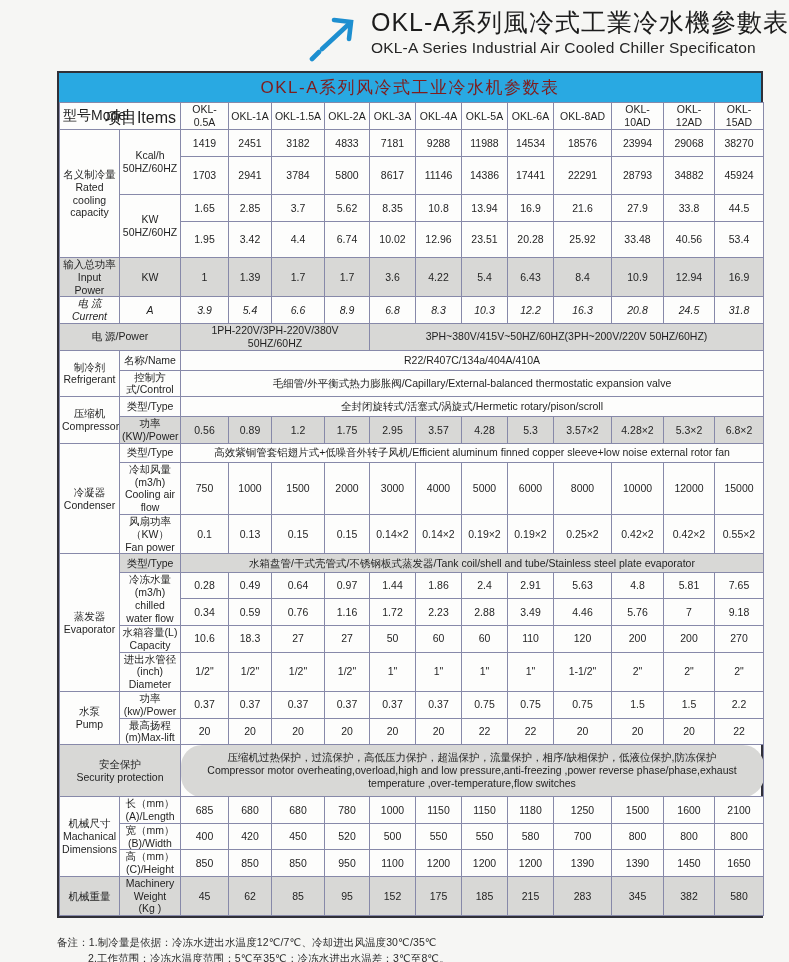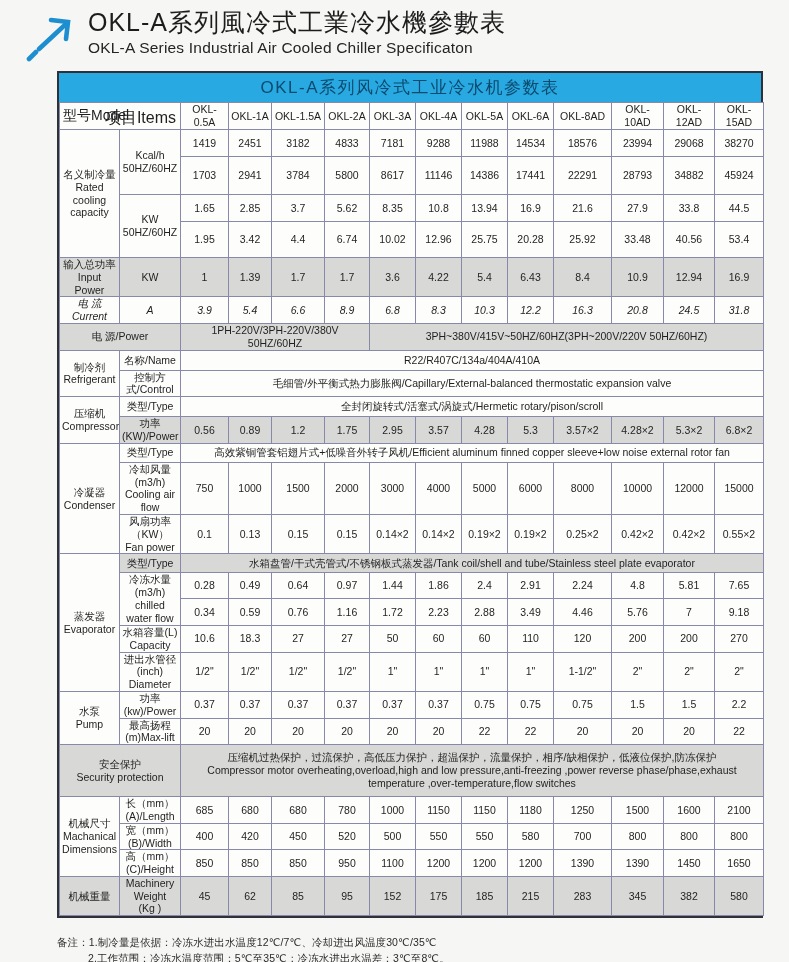--- a/index.html
+++ b/index.html
@@ -6,48 +6,48 @@
   html,body { width:789px; }
   body {
     background:#f6f6f4;
     font-family:"Liberation Sans","DejaVu Sans",sans-serif;
     color:#1f1f1f;
     -webkit-font-smoothing:antialiased;
   }
   .page { width:789px; height:962px; overflow:hidden; position:relative; }
 
   
-  .doc-header { display:flex; align-items:flex-start; padding:8px 0 0 24px; }
+  .doc-header { display:flex; align-items:flex-start; padding:8px 0 0 24px;justify-content:flex-end; }
   .logo { width:56px; height:52px; flex:0 0 auto; margin-top:2px; }
   .titles { margin-left:8px; }
   .title-zh { font-size:25px; letter-spacing:1px; color:#1c1c1c; line-height:1.15; }
   .title-en { font-size:15.5px; color:#242424; margin-top:2px; letter-spacing:0.2px; }
 
   
   .spec-wrap { width:706px; margin:9px 0 0 57px; border:2px solid #303038; background:#fdfdfc; }
   .caption-bar {
-    background:#29a9e2; color:#0c4a6e; text-align:center;
+    background:#29a9e2; color:#7f1d1d; text-align:center;
     height:29px; line-height:29px; font-size:17px; letter-spacing:1.5px;
   }
   table.spec { border-collapse:collapse; table-layout:fixed; width:100%; }
   table.spec th, table.spec td {
     border:1px solid #8789a9;
     font-size:10.5px; font-weight:normal;
     text-align:center; vertical-align:middle;
     padding:0 2px; line-height:1.22;
     background:#fdfdfc;
     overflow:hidden;
     color:#1f1f1f;
   }
   thead th { background:#d8d8d6; height:27px; font-size:10.5px; }
   tr.shd td { background:#d8d8d6; }
   tr.shd td.nosh { background:#fdfdfc; }
   td.sec, td.item { white-space:pre-line; }
   td.span { white-space:normal; }
-  td.left { text-align:left; padding:2px 6px; line-height:1.5; white-space:pre-line; }
+  td.left { text-align:left; padding:2px 6px; line-height:1.5; white-space:pre-line;border-radius:21px; }
 
   th.corner {
     position:relative;
     background:
       linear-gradient(to bottom right,
         rgba(0,0,0,0) calc(50% - 0.6px),
         #6a6a88 calc(50% - 0.6px),
         #6a6a88 calc(50% + 0.6px),
         rgba(0,0,0,0) calc(50% + 0.6px)),
       #d8d8d6;
@@ -171,21 +171,21 @@
             <td class="val">33.8</td>
             <td class="val">44.5</td>
           </tr>
           <tr style="height: 36px;">
             <td class="val">1.95</td>
             <td class="val">3.42</td>
             <td class="val">4.4</td>
             <td class="val">6.74</td>
             <td class="val">10.02</td>
             <td class="val">12.96</td>
-            <td class="val">25.75</td>
+            <td class="val">23.51</td>
             <td class="val">20.28</td>
             <td class="val">25.92</td>
             <td class="val">33.48</td>
             <td class="val">40.56</td>
             <td class="val">53.4</td>
           </tr>
           <tr class="shd" style="height: 28px; border-radius: 15px;">
             <td class="sec">输入总功率
 Input Power</td>
             <td class="item">KW</td>
@@ -303,21 +303,21 @@
             <td class="item" rowspan="2">冷冻水量(m3/h)
 chilled water flow</td>
             <td class="val">0.28</td>
             <td class="val">0.49</td>
             <td class="val">0.64</td>
             <td class="val">0.97</td>
             <td class="val">1.44</td>
             <td class="val">1.86</td>
             <td class="val">2.4</td>
             <td class="val">2.91</td>
-            <td class="val">2.24</td>
+            <td class="val">5.63</td>
             <td class="val">4.8</td>
             <td class="val">5.81</td>
             <td class="val">7.65</td>
           </tr>
           <tr style="height: 22px;">
             <td class="val">0.34</td>
             <td class="val">0.59</td>
             <td class="val">0.76</td>
             <td class="val">1.16</td>
             <td class="val">1.72</td>

